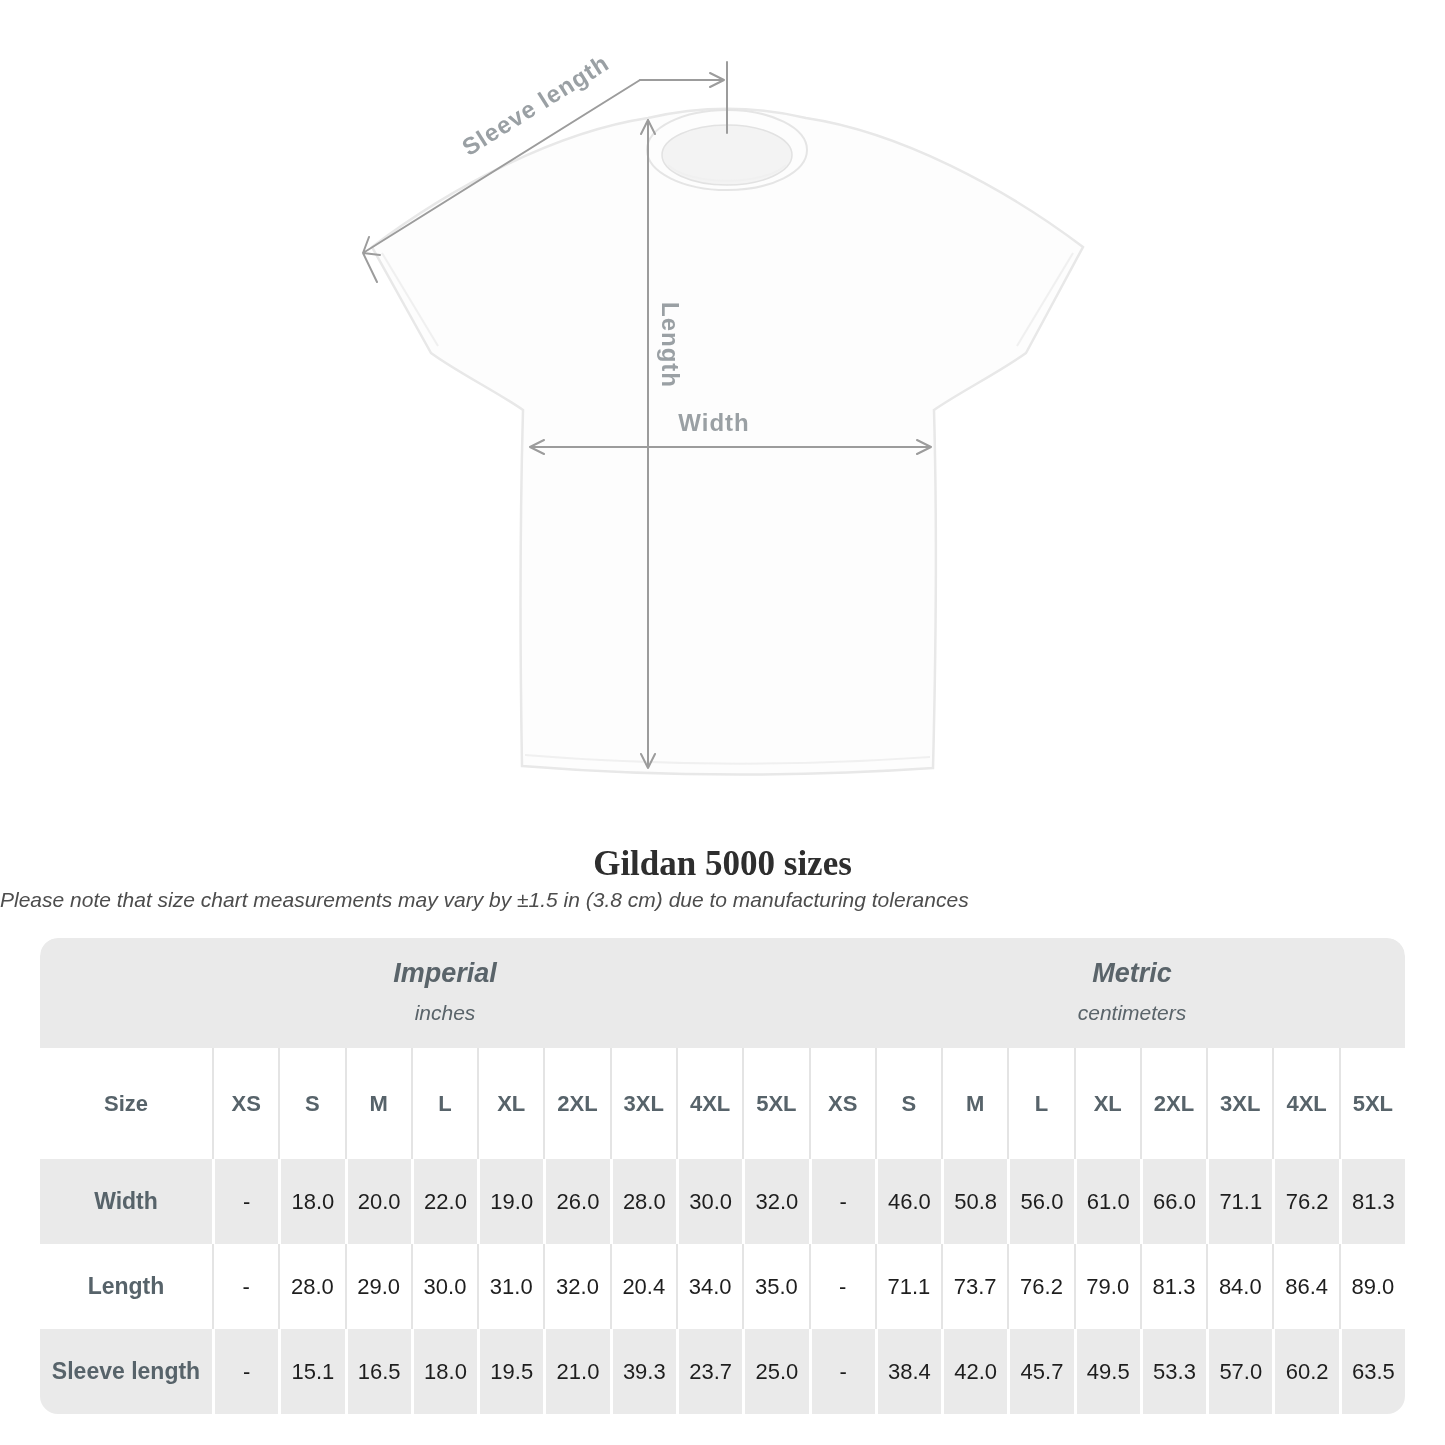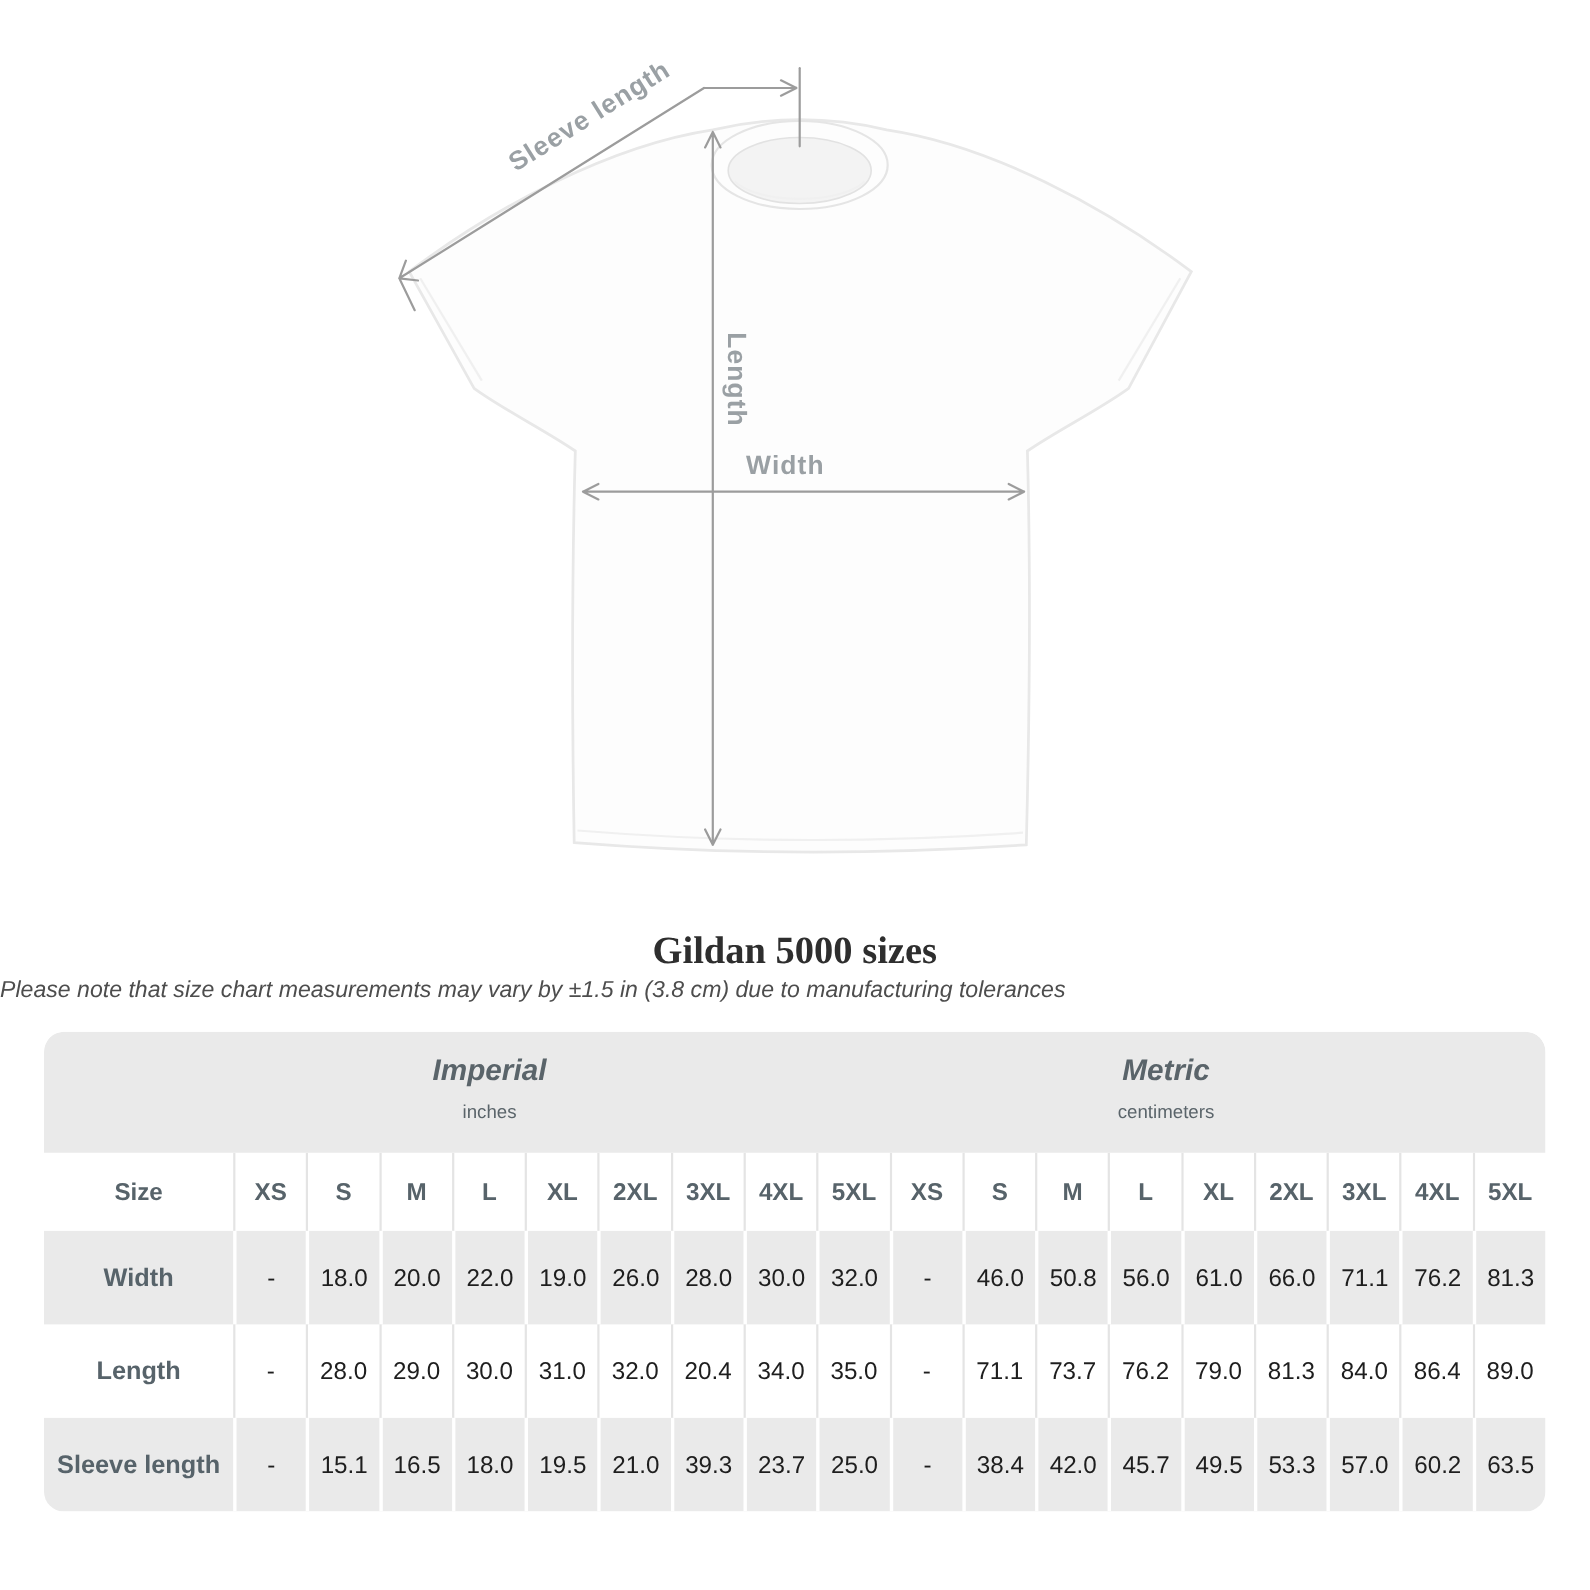--- a/index.html
+++ b/index.html
@@ -17,24 +17,24 @@
 
   
   .page-title{margin:16px 0 4px 0;text-align:center;font-size:35px;font-weight:bold;color:#2e2e2e;font-family:Liberation Serif, serif;}
   .tolerance-note{margin:0 0 26px 0;font-style:italic;font-size:21px;color:#4d4d4d;}
 
   
   .size-table{width:1365px;margin:11px 40px;border-radius:18px;overflow:hidden;}
   .band{position:relative;height:110px;background:#eaeaea;border-radius:18px 18px 0 0;}
   .band-group{position:absolute;top:20px;transform:translateX(-50%);text-align:center;color:#5a646a;}
   .band-group .band-title{font-size:27px;font-weight:bold;font-style:italic;}
-  .band-group .band-unit{font-size:17px;margin-top:12px;}
+  .band-group .band-unit{font-size:21px;font-style:italic;margin-top:12px;}
   .trow{display:grid;grid-template-columns:172px repeat(18,1fr);}
   .cell{display:flex;align-items:center;justify-content:center;}
-  .header-row{height:71px;background:#ffffff;}
+  .header-row{height:111px;background:#ffffff;}
   .header-row .cell{font-size:22px;font-weight:bold;color:#57636a;}
   .header-row .cell + .cell{border-left:2px solid #e4e4e4;}
   .data-row{height:85px;}
   .data-row .cell{font-size:22px;color:#1e1e1e;}
   .data-row .cell.rlabel{font-size:23px;font-weight:bold;color:#57636a;}
   .row-white{background:#ffffff;}
   .row-white .cell + .cell{border-left:2px solid #e4e4e4;}
   .row-gray .cell{background:#eaeaea;}
   .row-gray .cell + .cell{border-left:3px solid #ffffff;}
 </style>
@@ -81,21 +81,21 @@
   <h1 class="page-title">Gildan 5000 sizes</h1>
   <p class="tolerance-note">Please note that size chart measurements may vary by ±1.5 in (3.8 cm) due to manufacturing tolerances</p>
 
   <div class="size-table">
 
     <div class="band">
       <div class="band-group" style="left:405px;">
         <div class="band-title">Imperial</div>
         <div class="band-unit">inches</div>
       </div>
-      <div class="band-group" style="left:1020px;text-align:center;">
+      <div class="band-group" style="left:1092px;text-align:center;">
         <div class="band-title">Metric</div>
         <div class="band-unit">centimeters</div>
       </div>
     </div>
 
     <div class="trow header-row">
       <div class="cell">Size</div>
       <div class="cell">XS</div>
       <div class="cell">S</div>
       <div class="cell">M</div>

